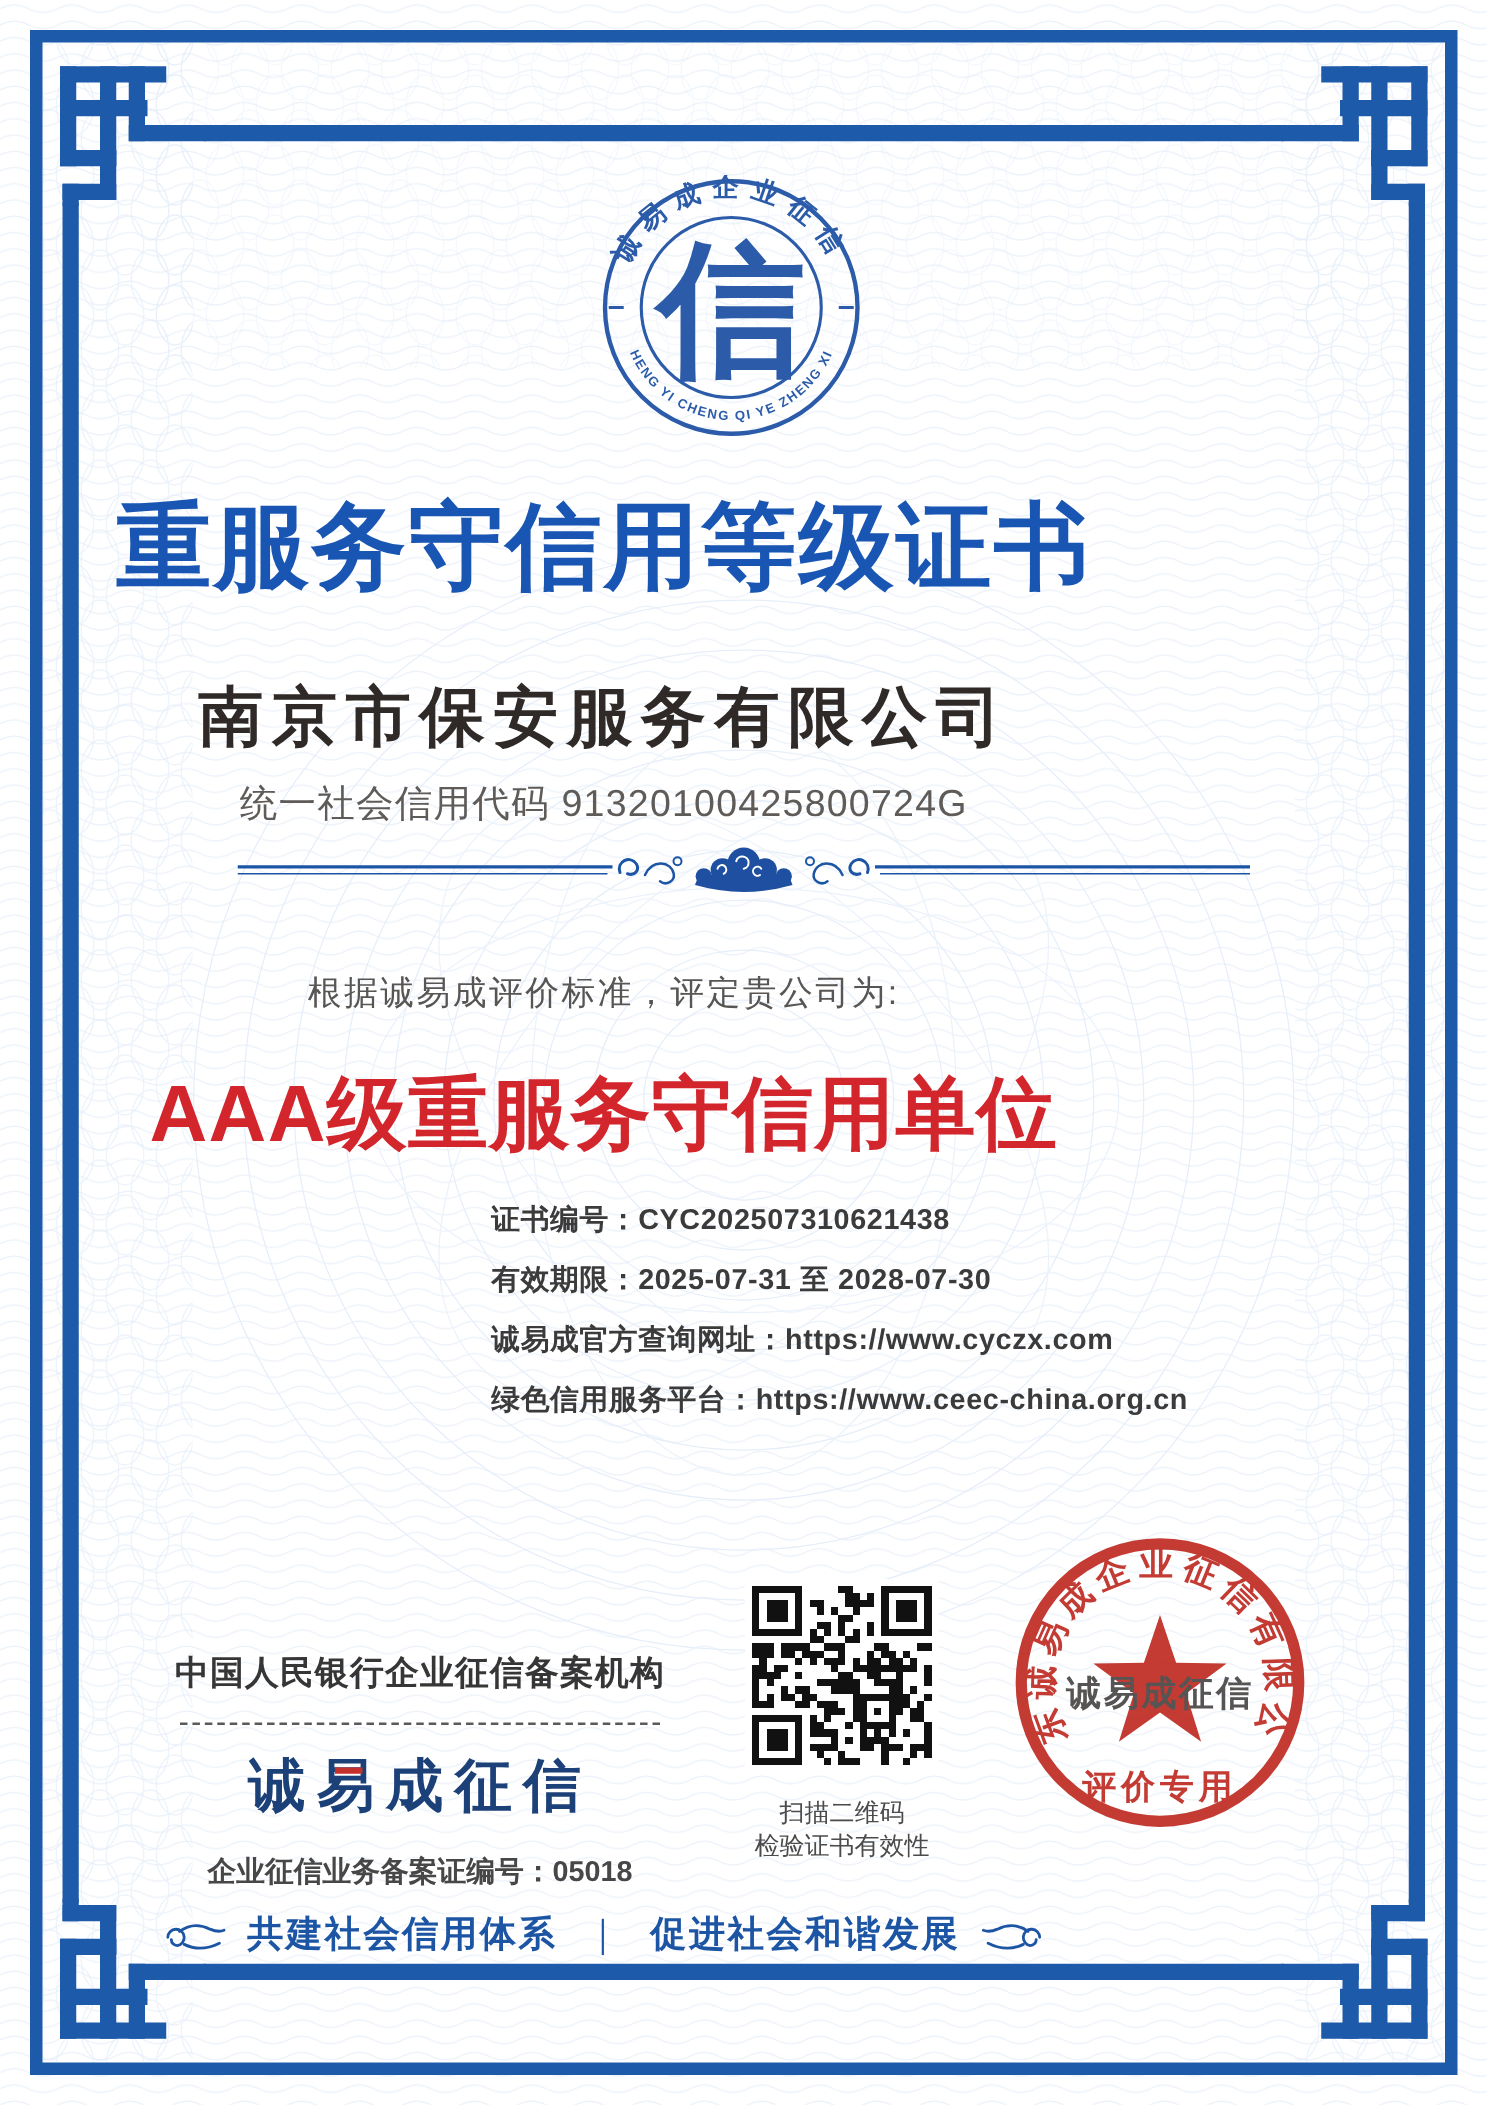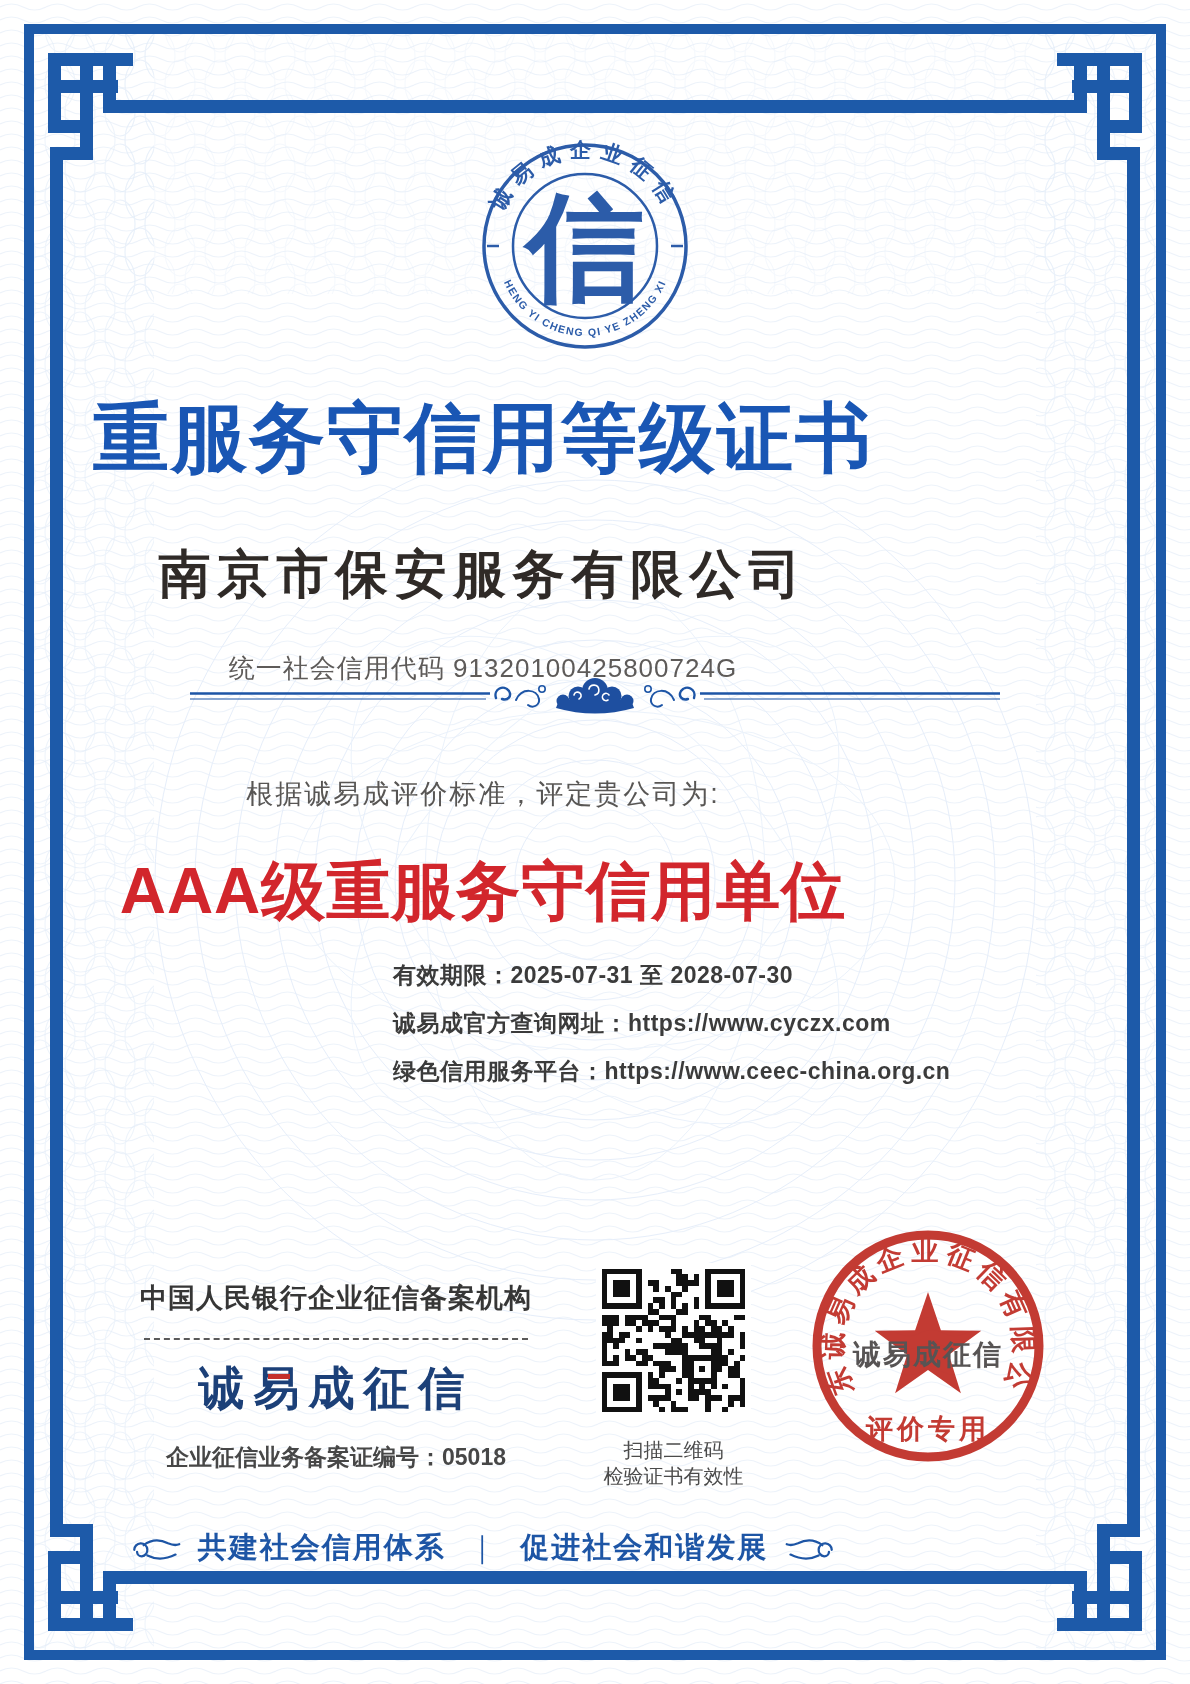--- a/index.html
+++ b/index.html
@@ -27,32 +27,32 @@
   
   .abs{position:absolute; z-index:2;}
   .centered{left:0; width:966px; text-align:center;}
 
   .logo-wrap{left:479px; top:140px; width:212px; height:212px;}
 
   .cert-title{top:396px; font-size:76px; line-height:1.1; font-weight:900;
     color:#1956b4; letter-spacing:2px;}
   .company-name{top:544px; font-size:52px; line-height:1.18; font-weight:700;
     color:#2f2a27; letter-spacing:7px;}
-  .credit-code{top:651px; font-size:26px; color:#5e5b59; letter-spacing:1px;}
+  .credit-code{top:623px; font-size:30px; color:#5e5b59; letter-spacing:1px;}
 
   .divider-wrap{left:190px; top:676px; width:810px; height:44px;}
 
   .statement{top:776px; font-size:27px; color:#585654; letter-spacing:2px;}
   .rating{top:848px; font-size:64px; font-weight:900; color:#d2262c; letter-spacing:1px;}
 
   .details{left:393px; top:960px; text-align:left;}
   .detail-row{height:48px; font-size:23px; font-weight:700; color:#3b3b3b;
     letter-spacing:0.5px; white-space:nowrap;}
 
-  .issuer{left:140px; top:1280px; width:392px; text-align:center;}
+  .issuer{left:140px; top:1320px; width:392px; text-align:center;}
   .issuer-authority{font-size:27px; font-weight:700; color:#363636; letter-spacing:1px;}
   .issuer-dash{border:0; border-top:2px dashed #5a5a5a; margin:22px 4px 0 4px;}
   .issuer-brand{position:relative; margin-top:18px; font-size:46px; font-weight:800;
     color:#1c4078; letter-spacing:9px;}
   .brand-red-mark{position:absolute; left:128px; top:16px; width:22px; height:5px;
     background:#c4302b;}
   .issuer-license{margin-top:22px; font-size:23px; color:#474747;font-weight:bold;}
 
   .qr-block{left:596px; top:1263px; width:155px; text-align:center;}
   .qr-caption{margin-top:15px; font-size:20px; line-height:1.32; color:#4b4b4b;}
@@ -217,20 +217,23 @@
       <path d="M399,13 a5,5 0 1 1 6,6"></path>
       <path d="M384,19 a3.6,3.6 0 1 1 5,4"></path>
       <path d="M419,19 a3.6,3.6 0 1 0 -1,5"></path>
     </g>
   </svg>
 
   <div class="abs centered statement">根据诚易成评价标准，评定贵公司为:</div>
   <div class="abs centered rating">AAA级重服务守信用单位</div>
 
   <div class="abs details">
+    <div class="detail-row">
+      <span>证书编号：</span><span>CYC202507310621438</span>
+    </div>
     <div class="detail-row">
       <span>有效期限：</span><span>2025-07-31 至 2028-07-30</span>
     </div>
     <div class="detail-row">
       <span>诚易成官方查询网址：</span><span>https://www.cyczx.com</span>
     </div>
     <div class="detail-row">
       <span>绿色信用服务平台：</span><span>https://www.ceec-china.org.cn</span>
     </div>
   </div>

